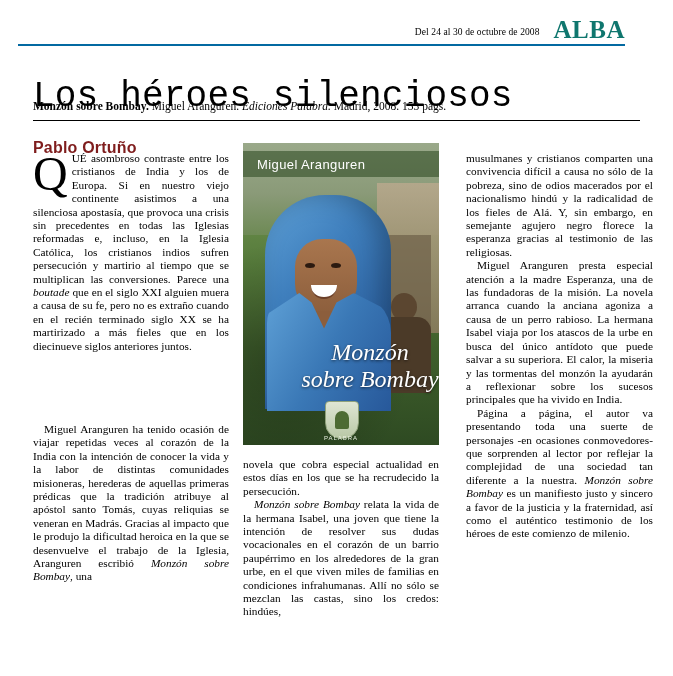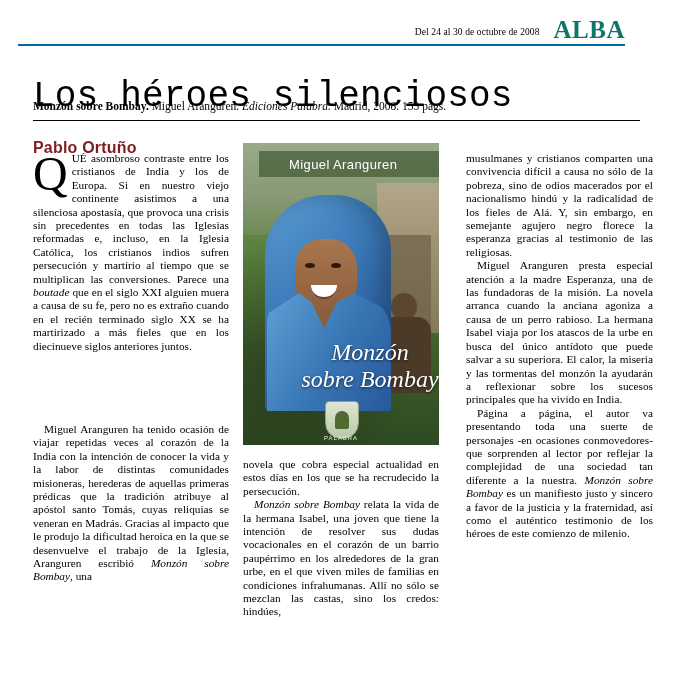--- a/index.html
+++ b/index.html
@@ -141,28 +141,27 @@
   }
   
   .cover-sky {
     position: absolute;
     left: 0; top: 0; width: 196px; height: 92px;
     background: linear-gradient(to bottom, #9aa98a 0%, #8a9a78 55%, #6e8a55 100%);
   }
   
   .cover-title-band {
     position: absolute;
-    left: 16px;
+    left: 0;
     top: 8px;
     width: 196px;
     height: 26px;
     background: rgba(40,70,30,0.55);
     display: flex;
     align-items: center;
-    padding-left: 16px;
   }
   .cover-author {
     font-family: "Liberation Sans", sans-serif;
     font-size: 13px;
     color: #ffffff;
     letter-spacing: 0.4px;
     padding-left: 14px;
     font-weight: normal;
   }
   

